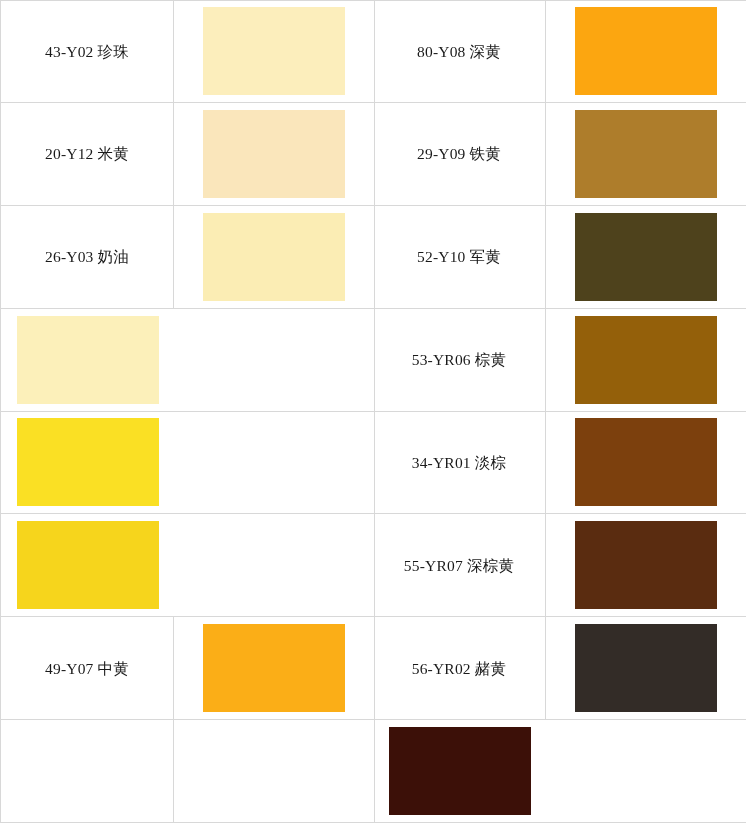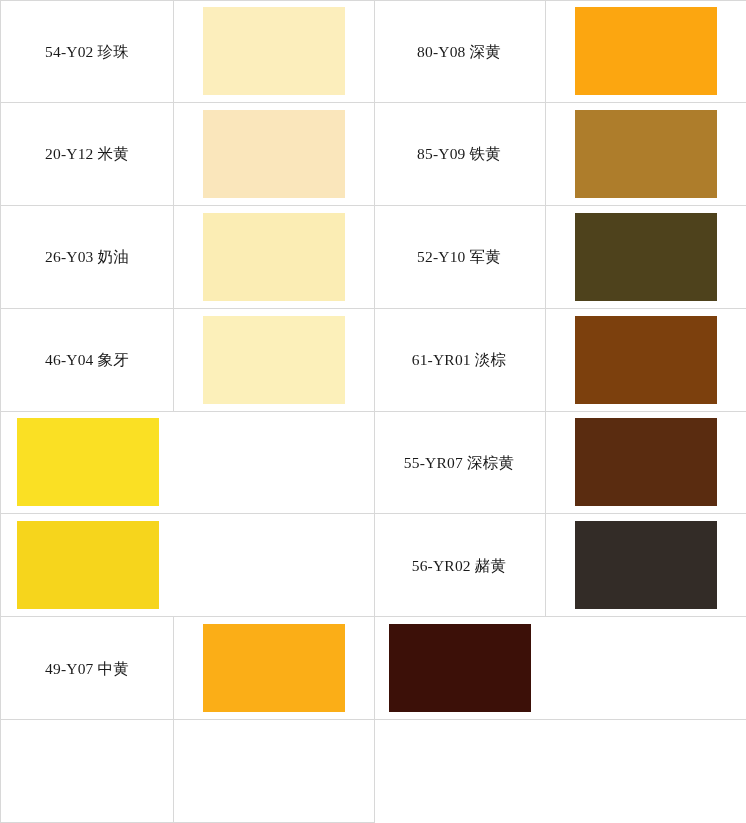--- a/index.html
+++ b/index.html
@@ -76,21 +76,21 @@
   }
 </style>
 </head>
 <body>
 
 <div class="chart">
 
   <div class="col col-left">
     <div class="row">
       <div class="name-cell">
-        <span class="name-text">54-Y02 珍珠</span>
+        <span class="name-text">43-Y02 珍珠</span>
       </div>
       <div class="swatch-cell">
         <span class="swatch" style="background: rgb(252, 238, 188);"></span>
       </div>
     </div>
     <div class="row">
       <div class="name-cell">
         <span class="name-text">20-Y12 米黄</span>
       </div>
       <div class="swatch-cell">
@@ -99,23 +99,20 @@
     </div>
     <div class="row">
       <div class="name-cell">
         <span class="name-text">26-Y03 奶油</span>
       </div>
       <div class="swatch-cell">
         <span class="swatch" style="background: rgb(251, 237, 180);"></span>
       </div>
     </div>
     <div class="row">
-      <div class="name-cell">
-        <span class="name-text">46-Y04 象牙</span>
-      </div>
       <div class="swatch-cell">
         <span class="swatch" style="background: rgb(252, 240, 186);"></span>
       </div>
     </div>
     <div class="row">
       <div class="swatch-cell">
         <span class="swatch" style="background: rgb(250, 224, 36);"></span>
       </div>
     </div>
     <div class="row">
@@ -145,37 +142,45 @@
     <div class="row">
       <div class="name-cell">
         <span class="name-text">80-Y08 深黄</span>
       </div>
       <div class="swatch-cell">
         <span class="swatch" style="background: rgb(252, 166, 16);"></span>
       </div>
     </div>
     <div class="row">
       <div class="name-cell">
-        <span class="name-text">85-Y09 铁黄</span>
+        <span class="name-text">29-Y09 铁黄</span>
       </div>
       <div class="swatch-cell">
         <span class="swatch" style="background: rgb(174, 125, 43);"></span>
       </div>
     </div>
     <div class="row">
       <div class="name-cell">
         <span class="name-text">52-Y10 军黄</span>
       </div>
       <div class="swatch-cell">
         <span class="swatch" style="background: rgb(78, 66, 28);"></span>
       </div>
     </div>
     <div class="row">
       <div class="name-cell">
-        <span class="name-text">61-YR01 淡棕</span>
+        <span class="name-text">53-YR06 棕黄</span>
+      </div>
+      <div class="swatch-cell">
+        <span class="swatch" style="background: rgb(148, 96, 10);"></span>
+      </div>
+    </div>
+    <div class="row">
+      <div class="name-cell">
+        <span class="name-text">34-YR01 淡棕</span>
       </div>
       <div class="swatch-cell">
         <span class="swatch" style="background: rgb(124, 64, 13);"></span>
       </div>
     </div>
     <div class="row">
       <div class="name-cell">
         <span class="name-text">55-YR07 深棕黄</span>
       </div>
       <div class="swatch-cell">

